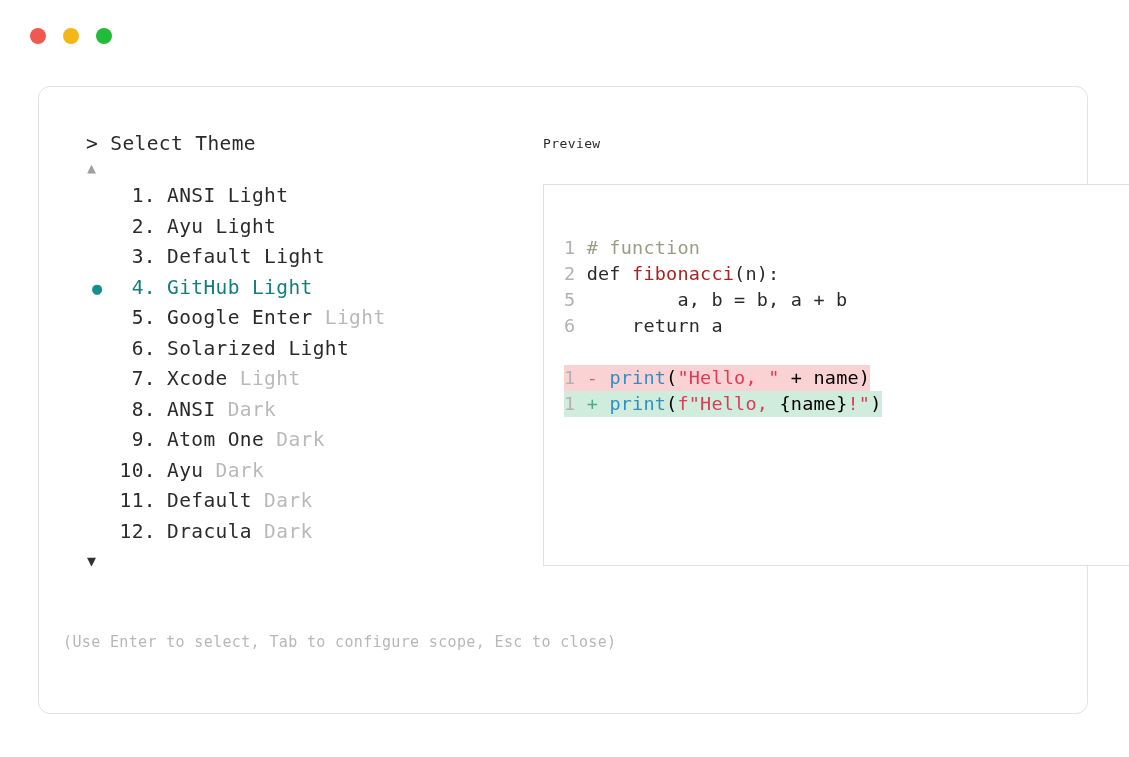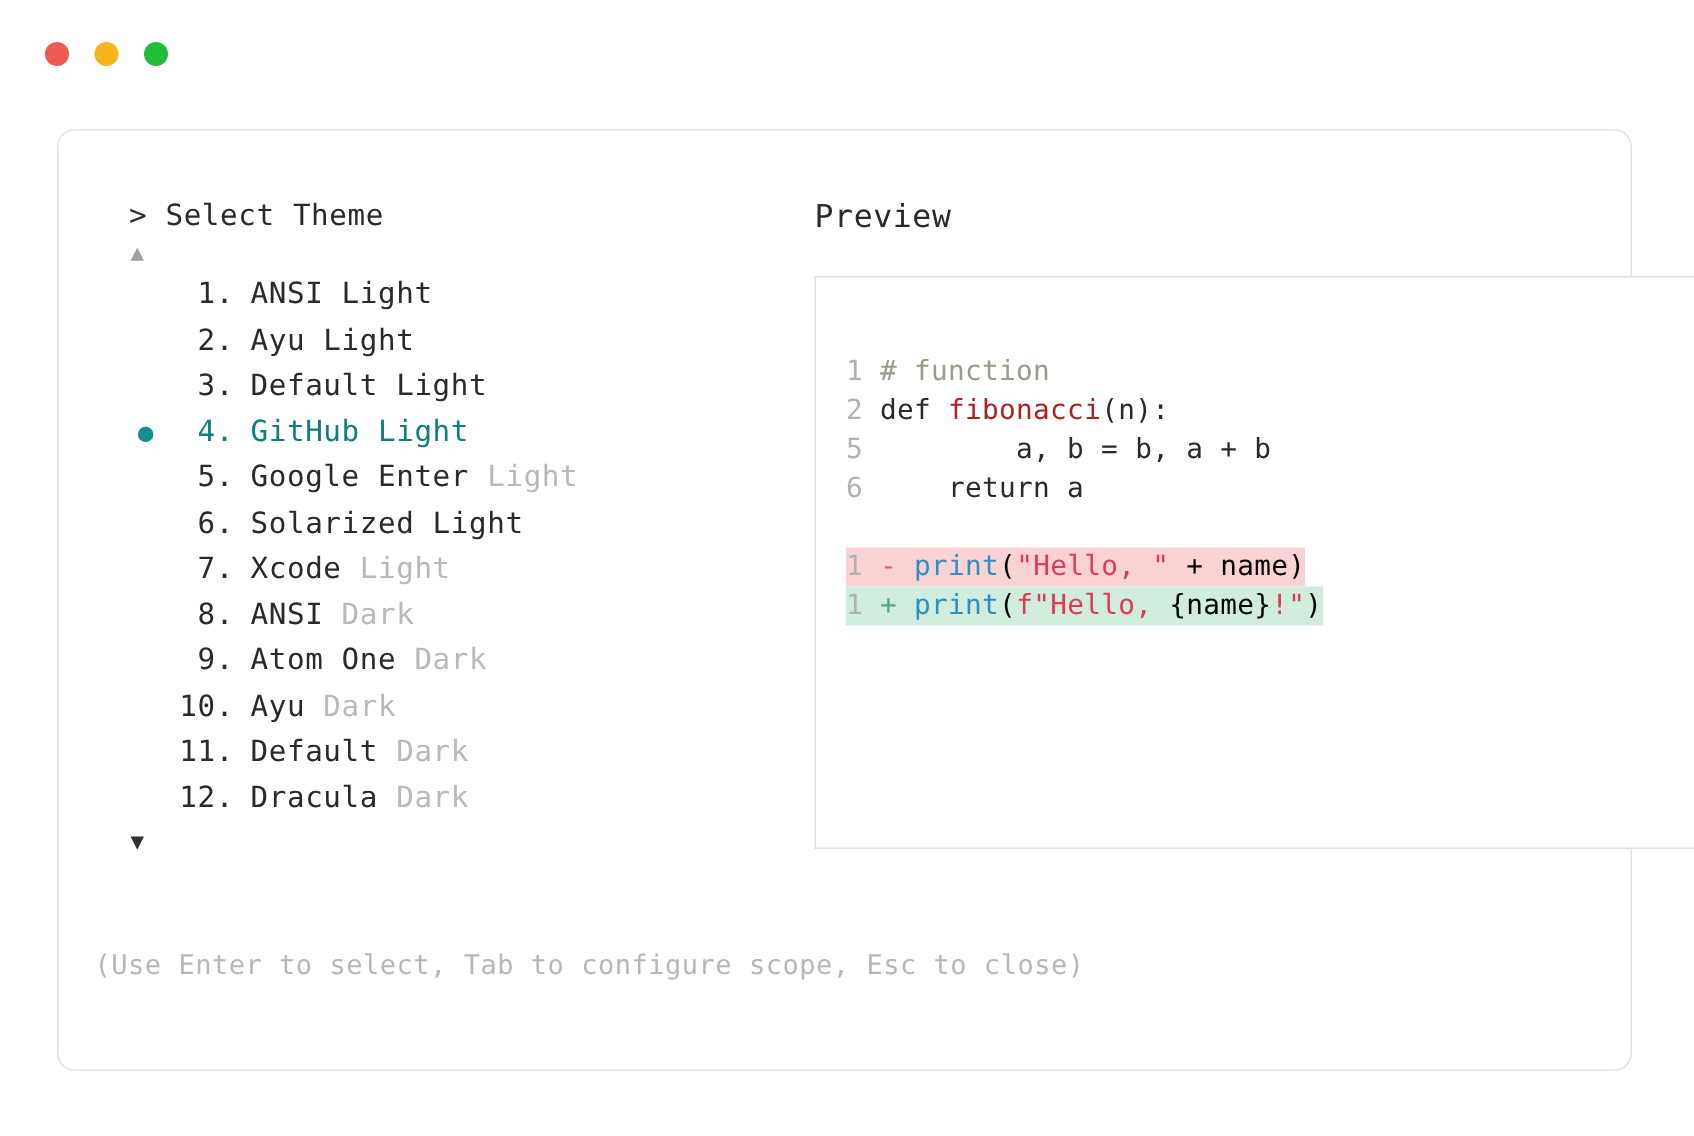--- a/index.html
+++ b/index.html
@@ -110,35 +110,35 @@
   .theme-row.selected .num-col,
   .theme-row.selected .name-col,
   .theme-row.selected .variant {
     color: #127d7d;
   }
 
   .hint {
     position: absolute;
     left: 24px;
     top: 546px;
-    font-size: 18px;
+    font-size: 15px;
     letter-spacing: 0.35px;
     color: #b7b7b7;
     white-space: pre;
   }
 
   
   .right-col {
     position: absolute;
     left: 504px;
     top: 44px;
     width: 520px;
   }
   .preview-label {
-    font-size: 21px;
+    font-size: 13px;
     color: #2a2a2a;
     letter-spacing: 0.4px;
     line-height: 26px;
   }
   .preview-box {
     margin-top: 27px;
     width: 628px;
     height: 382px;
     border: 1.5px solid #e0e0e0;
     background: #ffffff;

